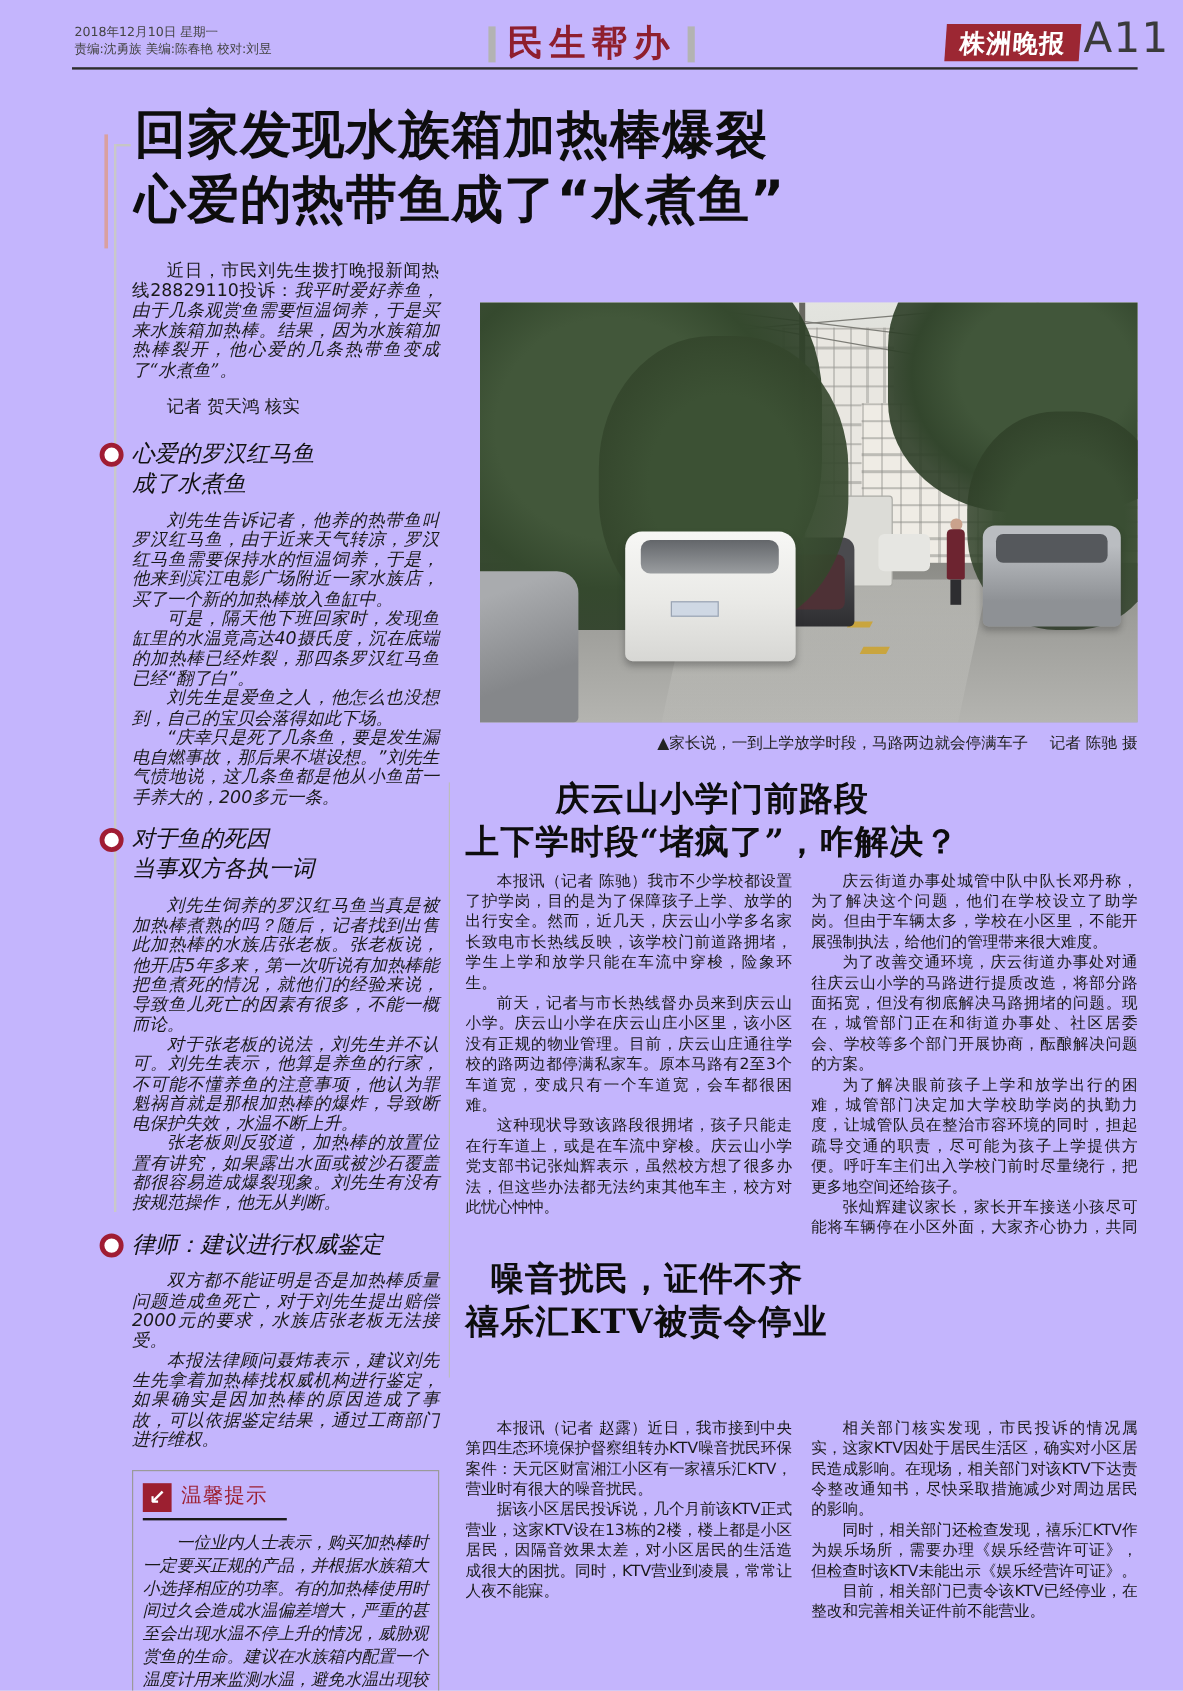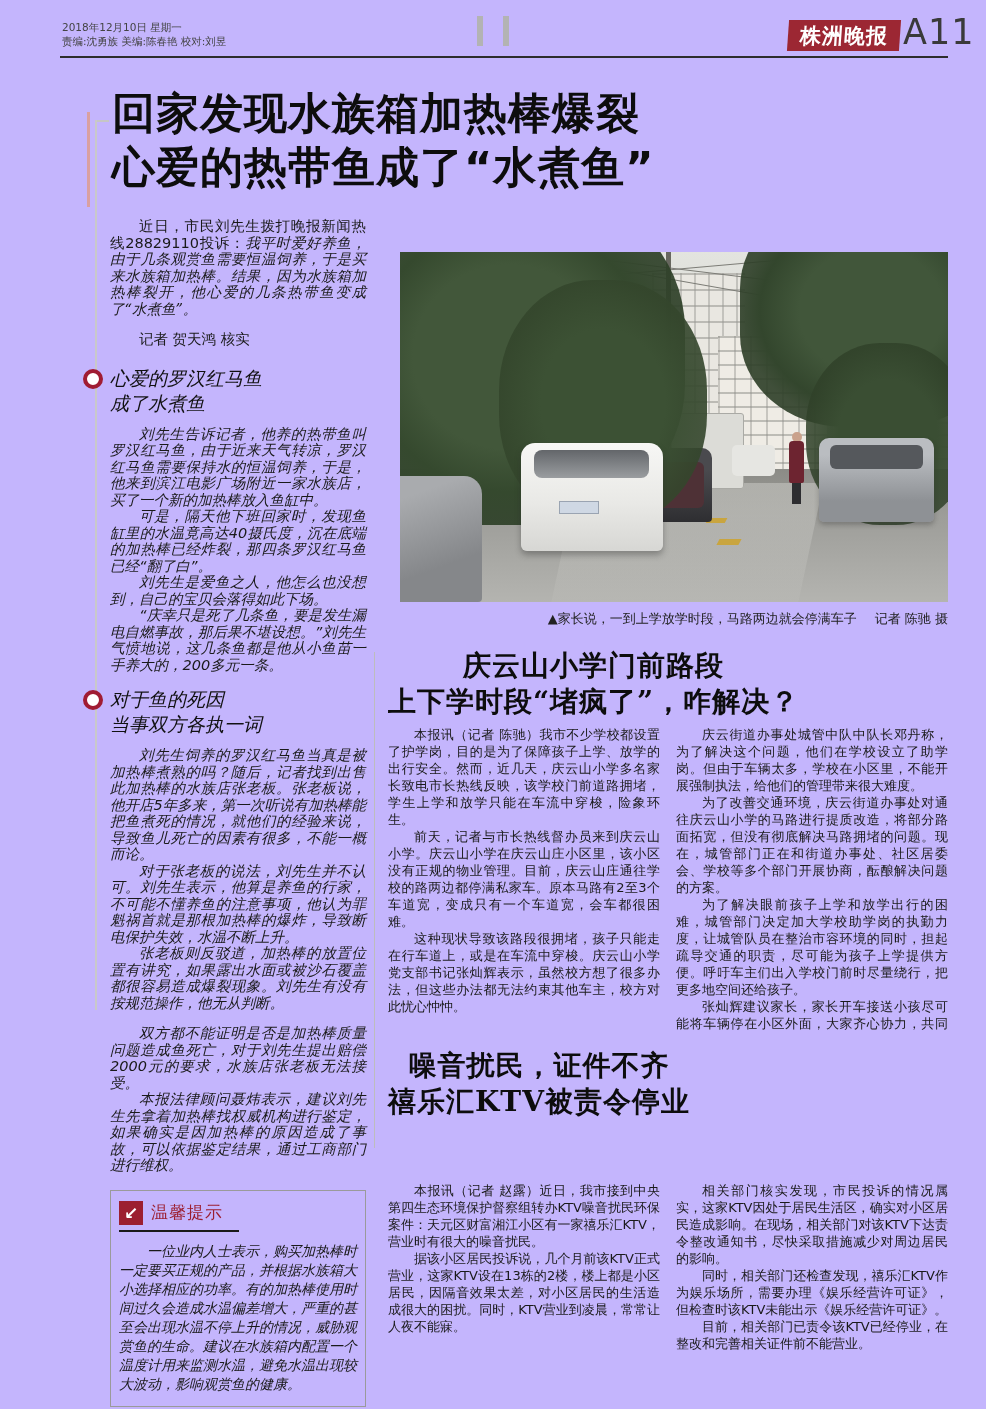--- a/index.html
+++ b/index.html
@@ -90,21 +90,21 @@
 </head>
 <body>
 
 <div class="page">
 
   <div class="hdr-left">
     <div>2018年12月10日 星期一</div>
     <div>责编:沈勇族 美编:陈春艳 校对:刘昱</div>
   </div>
   <div class="hdr-center">
-    <span class="bar"></span><span class="bar"></span>
+    <span class="bar"></span><h2>民生帮办</h2><span class="bar"></span>
   </div>
   <div class="masthead">株洲晚报</div>
   <div class="pageno">A11</div>
   <div class="hdr-rule"></div>
 
   <div class="h1-deco"></div>
   <div class="corner-h"></div>
   <div class="v-line"></div>
 
   <div class="headline1">
@@ -133,20 +133,24 @@
         <span class="ring"></span>
         <div>对于鱼的死因</div>
         <div>当事双方各执一词</div>
       </div>
       <p>刘先生饲养的罗汉红马鱼当真是被加热棒煮熟的吗？随后，记者找到出售此加热棒的水族店张老板。张老板说，他开店5年多来，第一次听说有加热棒能把鱼煮死的情况，就他们的经验来说，导致鱼儿死亡的因素有很多，不能一概而论。</p>
       <p>对于张老板的说法，刘先生并不认可。刘先生表示，他算是养鱼的行家，不可能不懂养鱼的注意事项，他认为罪魁祸首就是那根加热棒的爆炸，导致断电保护失效，水温不断上升。</p>
       <p>张老板则反驳道，加热棒的放置位置有讲究，如果露出水面或被沙石覆盖都很容易造成爆裂现象。刘先生有没有按规范操作，他无从判断。</p>
     </div>
 
     <div class="sec">
+      <div class="sec-head">
+        <span class="ring"></span>
+        <div>律师：建议进行权威鉴定</div>
+      </div>
       <p>双方都不能证明是否是加热棒质量问题造成鱼死亡，对于刘先生提出赔偿2000元的要求，水族店张老板无法接受。</p>
       <p>本报法律顾问聂炜表示，建议刘先生先拿着加热棒找权威机构进行鉴定，如果确实是因加热棒的原因造成了事故，可以依据鉴定结果，通过工商部门进行维权。</p>
     </div>
 
     <div class="tipbox">
       <div class="tip-head">
         <span class="tip-icon">↙</span>
         <span class="tip-title">温馨提示</span>
       </div>
       <div class="tip-body">

